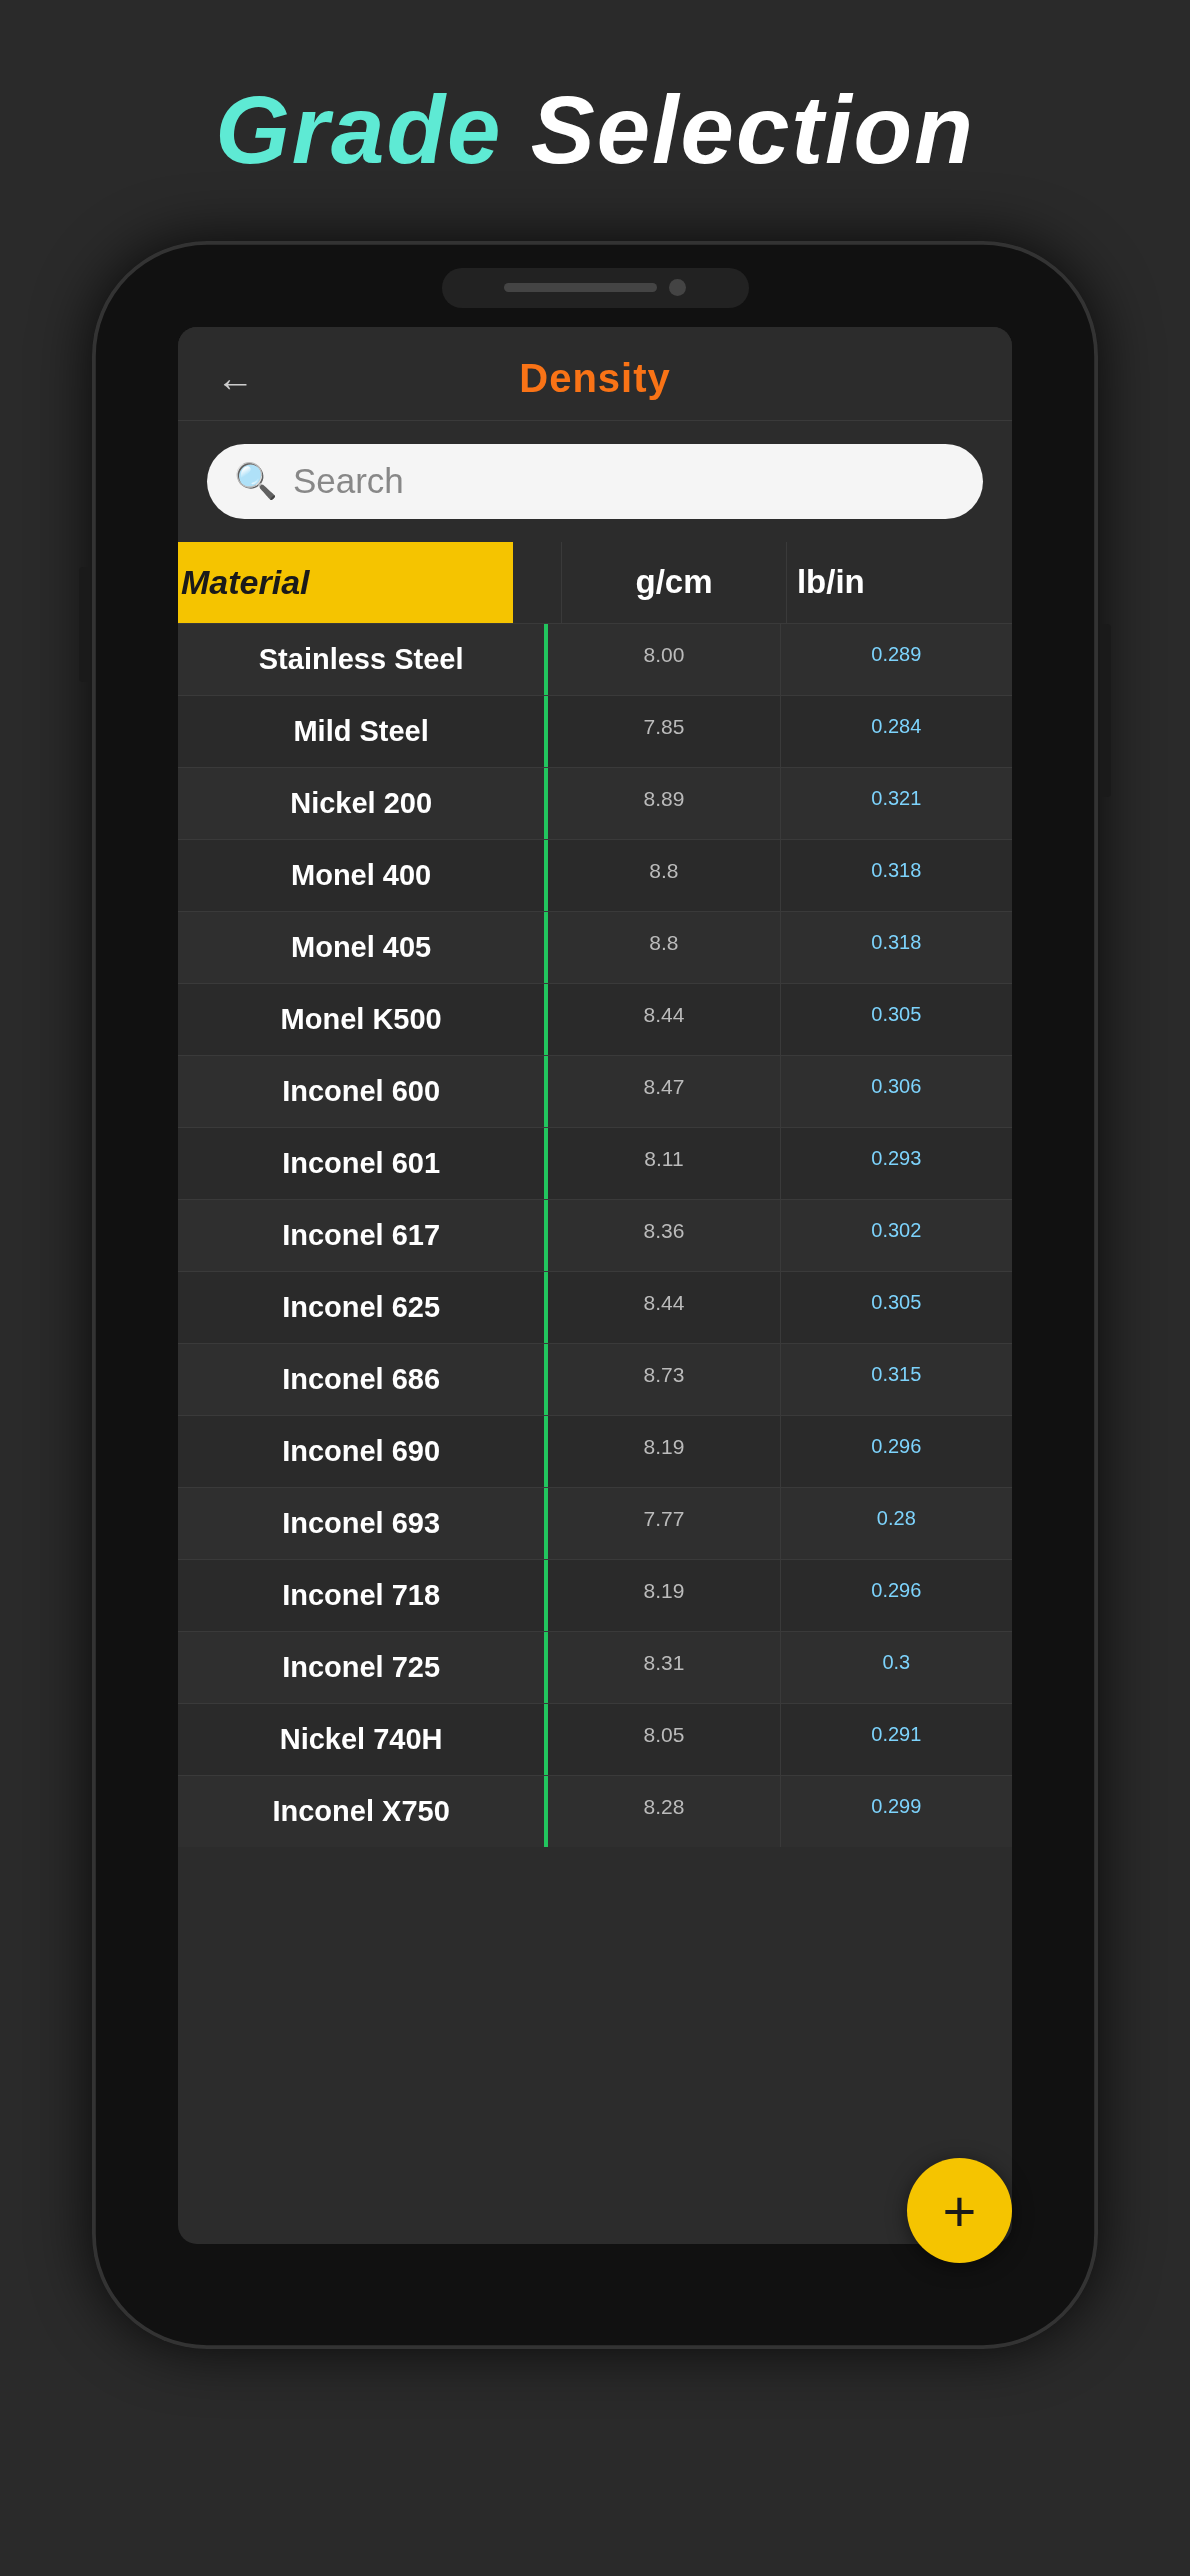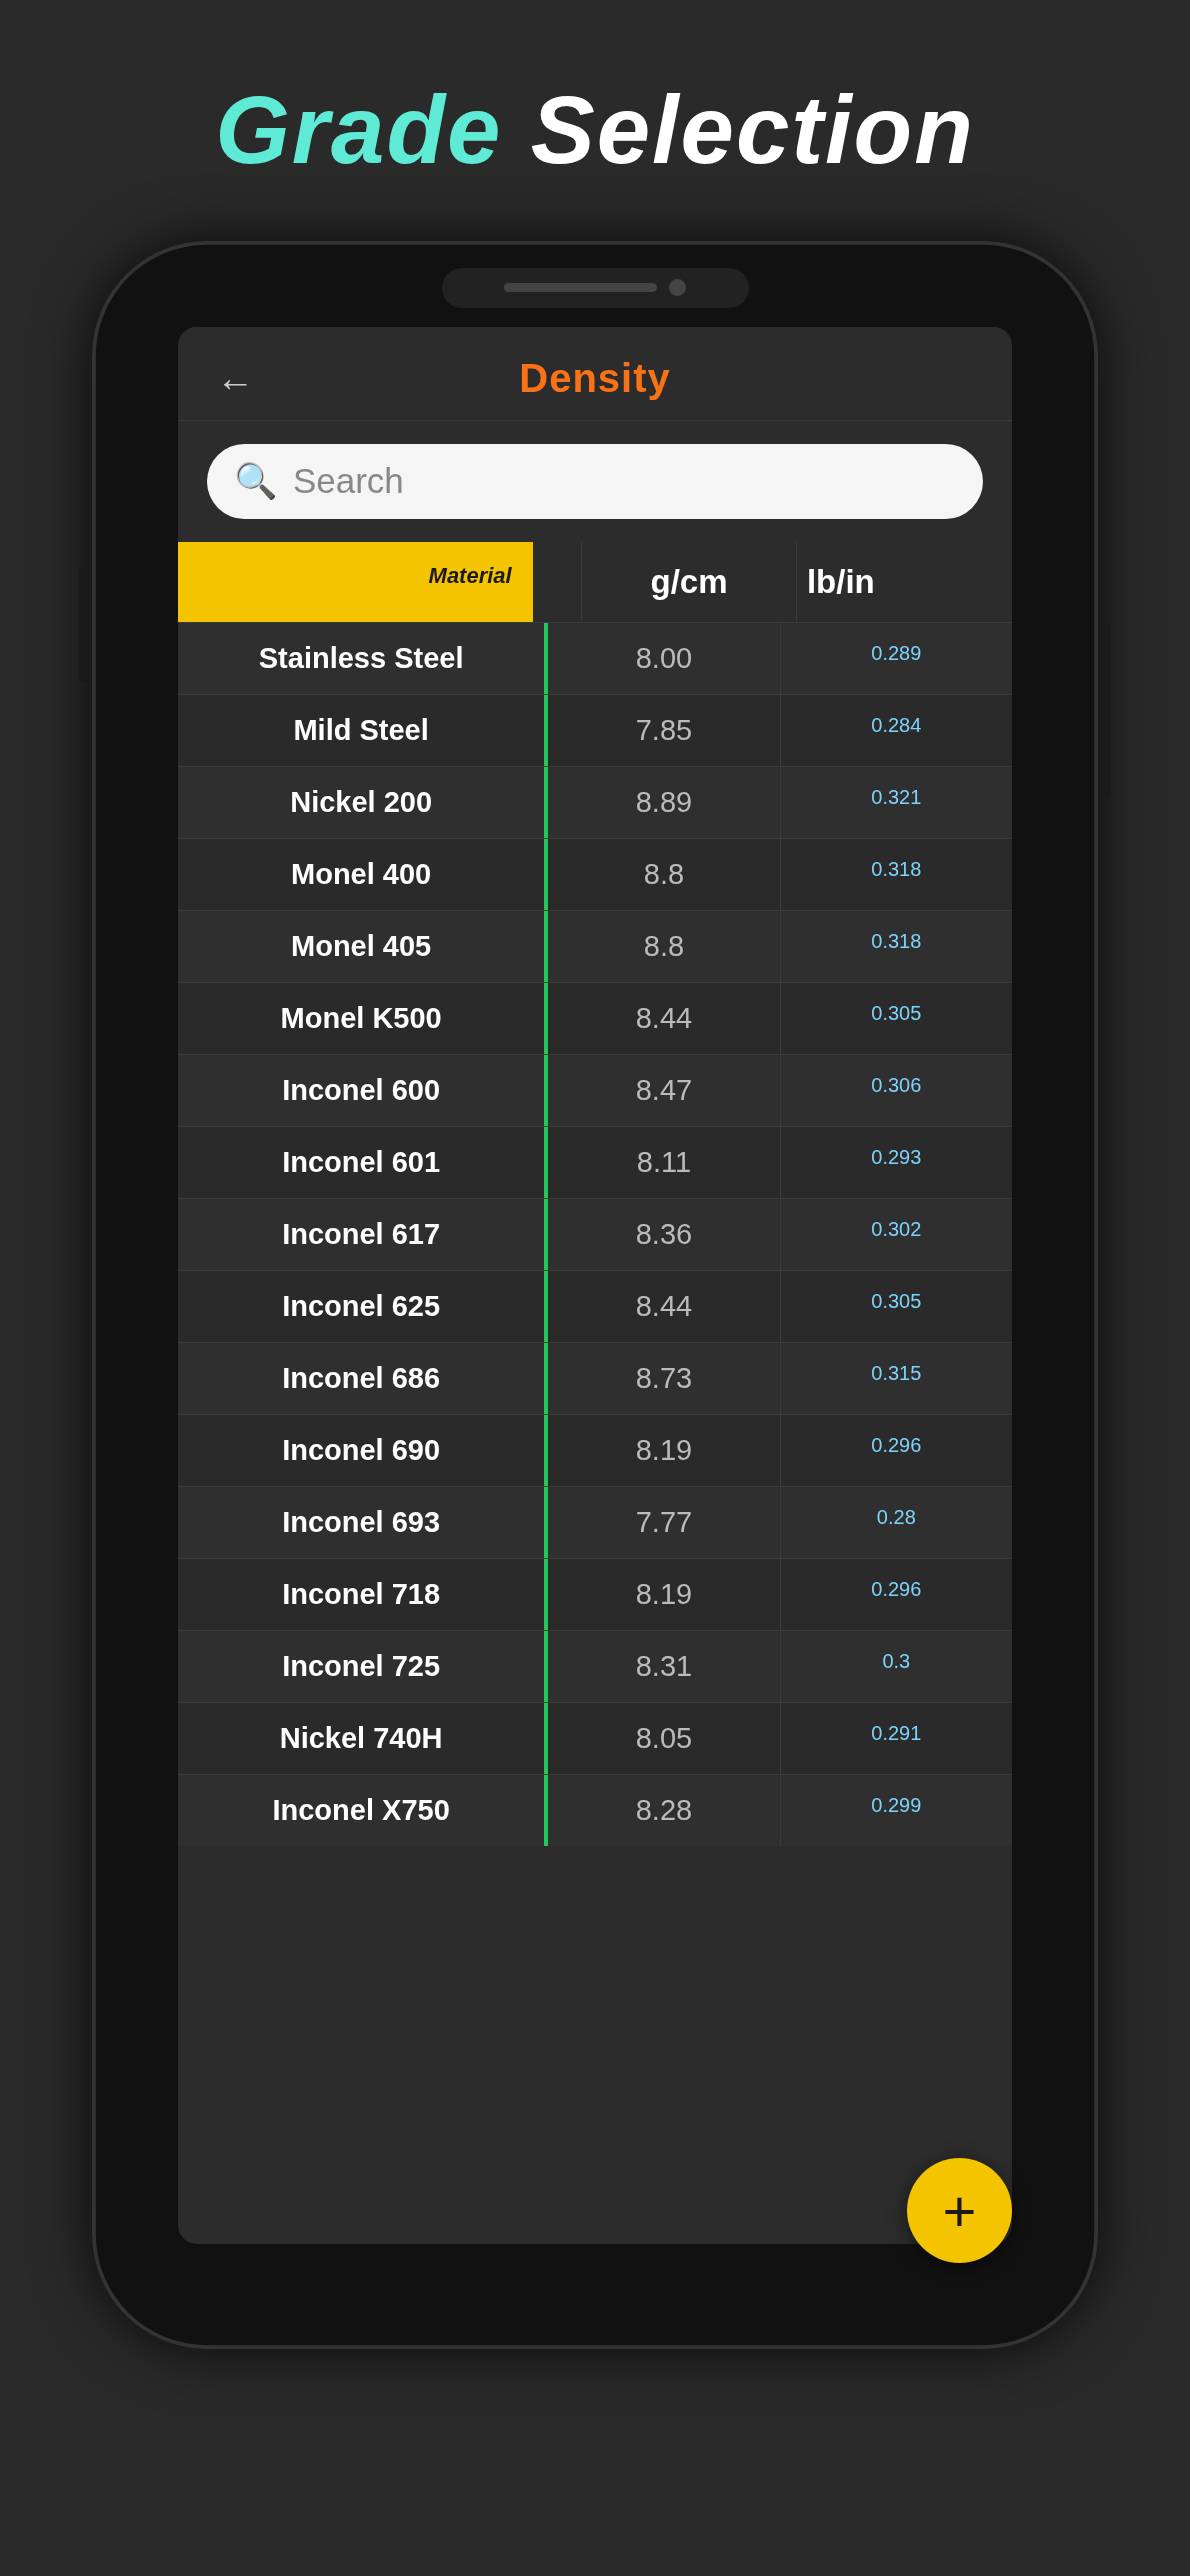--- a/index.html
+++ b/index.html
@@ -167,23 +167,23 @@
     }
 
     .table-header {
       display: flex;
       background: #2c2c2c;
     }
 
     .col-material-header {
       flex: 1.6;
       background: #f5c400;
-      padding: 21px 21px;
-      text-align: right;
-      font-size: 22px;
+      padding: 21px 3px;
+      text-align: left;
+      font-size: 34px;
       font-weight: 700;
       color: #1a1a1a;
       font-style: italic;
     }
 
     .col-gcm-header {
       flex: 1;
       padding: 21px 9.6px;
       text-align: center;
       font-size: 33px;
@@ -222,21 +222,21 @@
       font-size: 29px;
       font-weight: 700;
       color: #ffffff;
       text-align: center;
       border-right: 4px solid #22c55e;
     }
 
     .cell-gcm {
       flex: 1;
       padding: 19px 9.6px;
-      font-size: 29px;
+      font-size: 21px;
       color: #bbbbbb;
       text-align: center;
       border-right: 1px solid #3a3a3a;
     }
 
     .cell-lbin {
       flex: 1;
       padding: 19px 9.6px;
       font-size: 20px;
       color: #7dd3fc;

